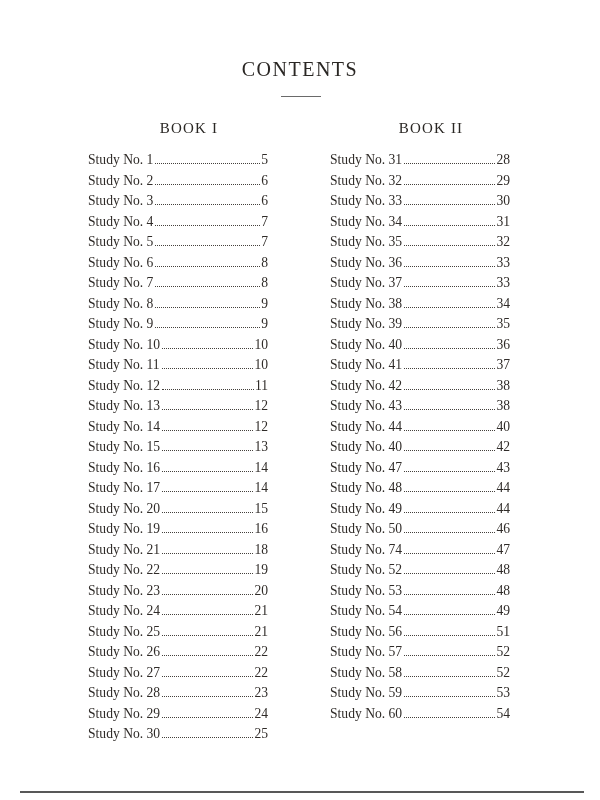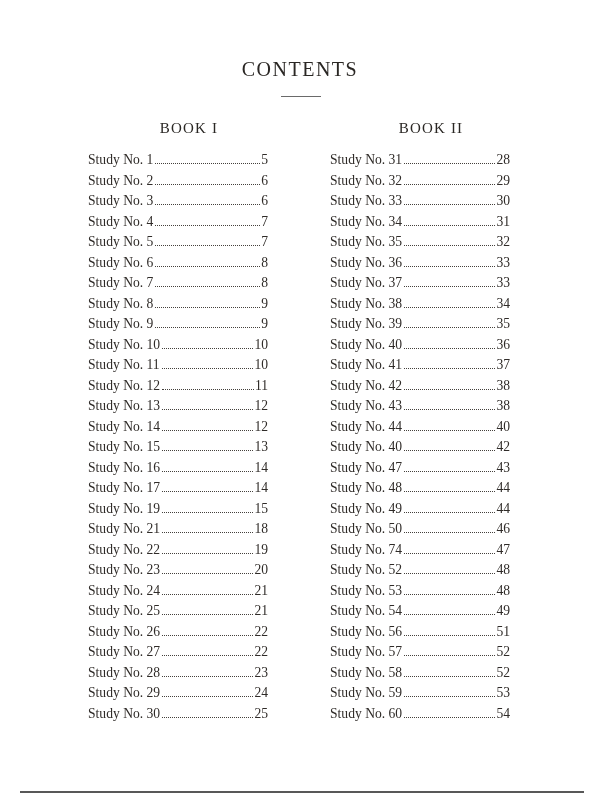--- a/index.html
+++ b/index.html
@@ -176,23 +176,28 @@
           <span class="toc-label">Study No. 16</span>
           <span class="toc-dots"></span>
           <span class="toc-page">14</span>
         </div>
         <div class="toc-row">
           <span class="toc-label">Study No. 17</span>
           <span class="toc-dots"></span>
           <span class="toc-page">14</span>
         </div>
         <div class="toc-row">
+          <span class="toc-label">Study No. 20</span>
+          <span class="toc-dots"></span>
+          <span class="toc-page">15</span>
+        </div>
+        <div class="toc-row">
           <span class="toc-label">Study No. 19</span>
           <span class="toc-dots"></span>
-          <span class="toc-page">15</span>
+          <span class="toc-page">16</span>
         </div>
         <div class="toc-row">
           <span class="toc-label">Study No. 21</span>
           <span class="toc-dots"></span>
           <span class="toc-page">18</span>
         </div>
         <div class="toc-row">
           <span class="toc-label">Study No. 22</span>
           <span class="toc-dots"></span>
           <span class="toc-page">19</span>

